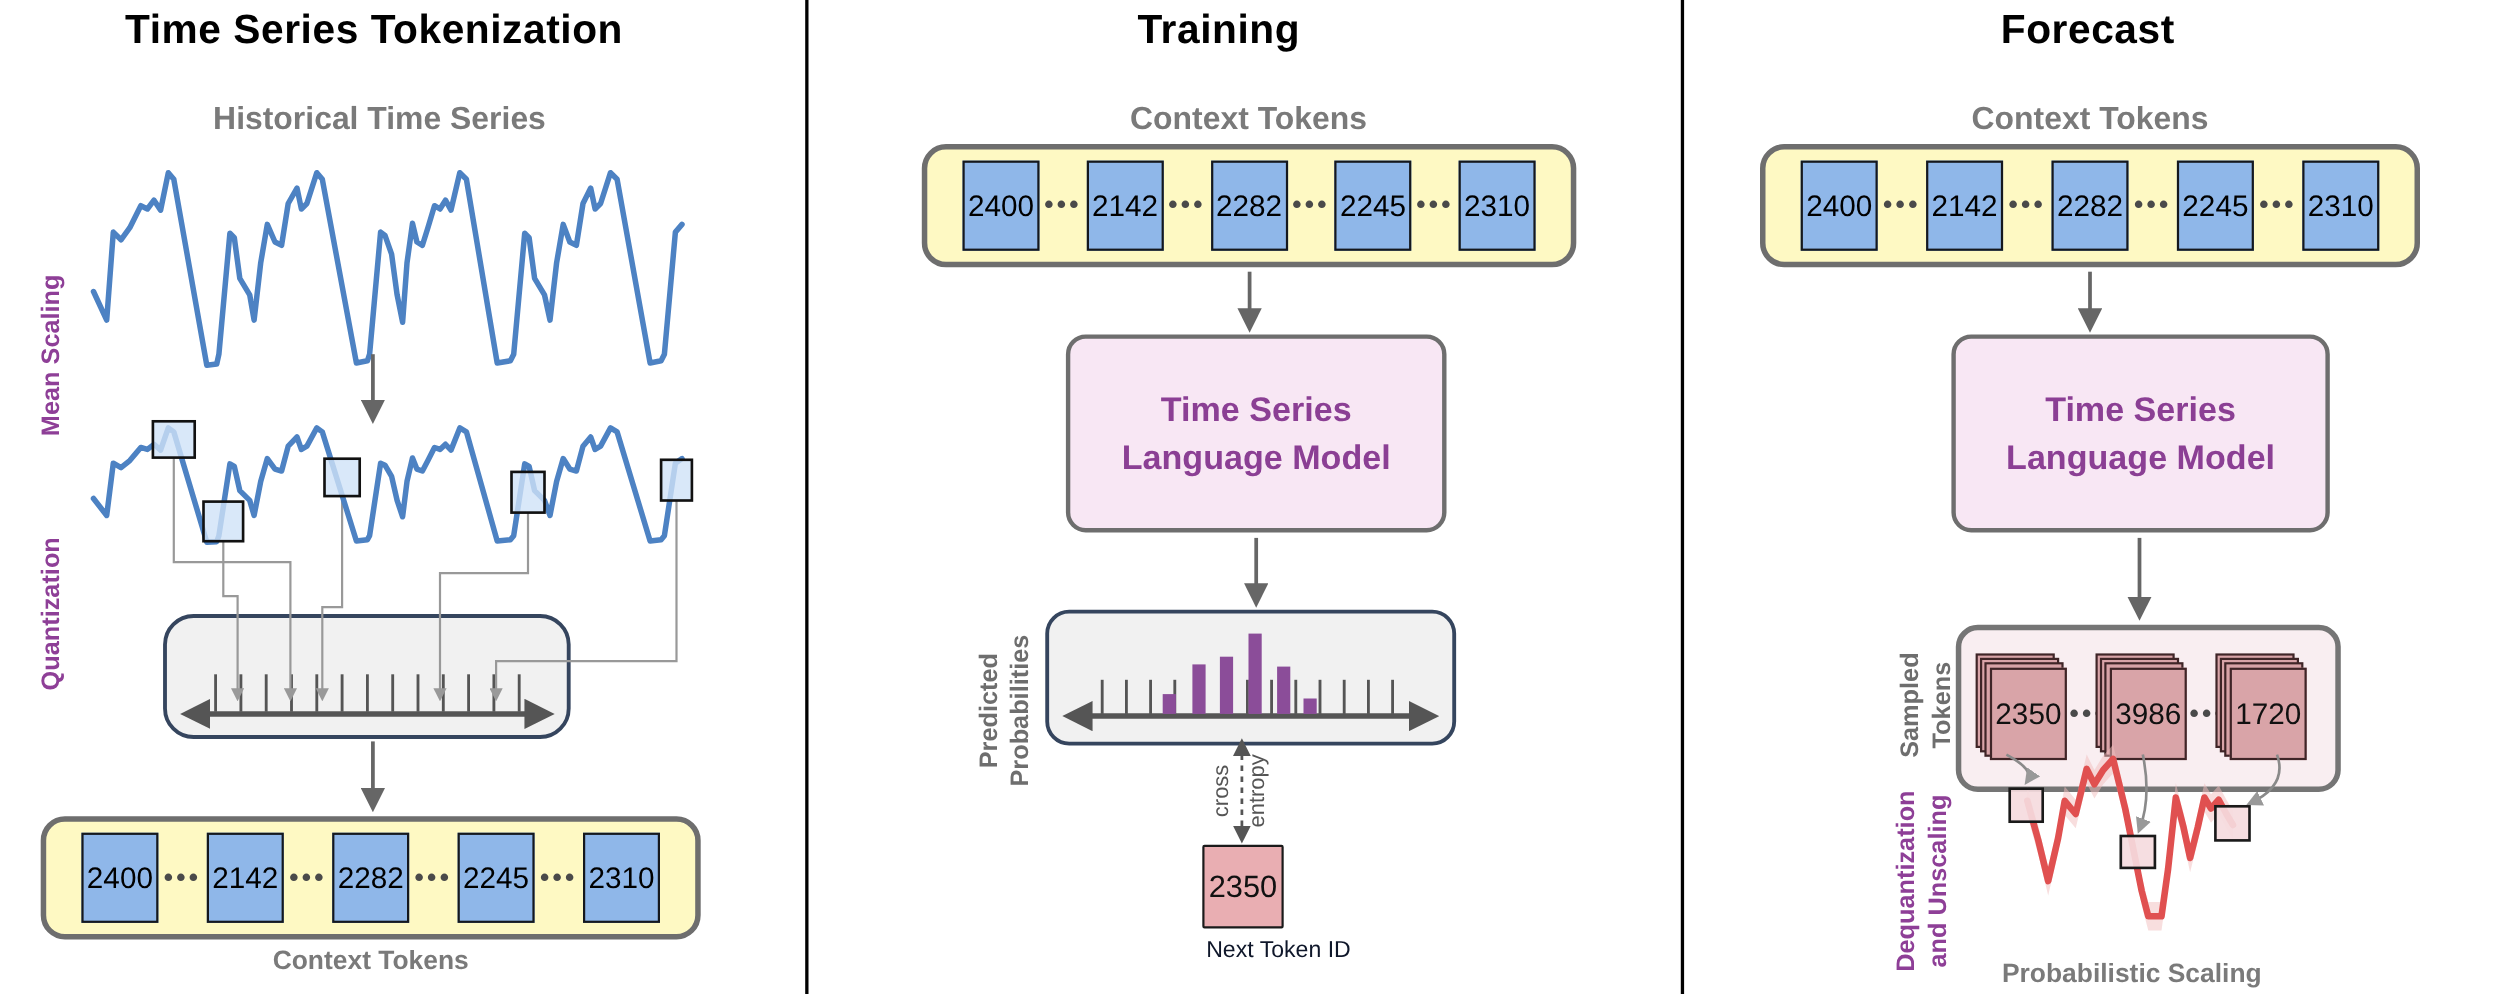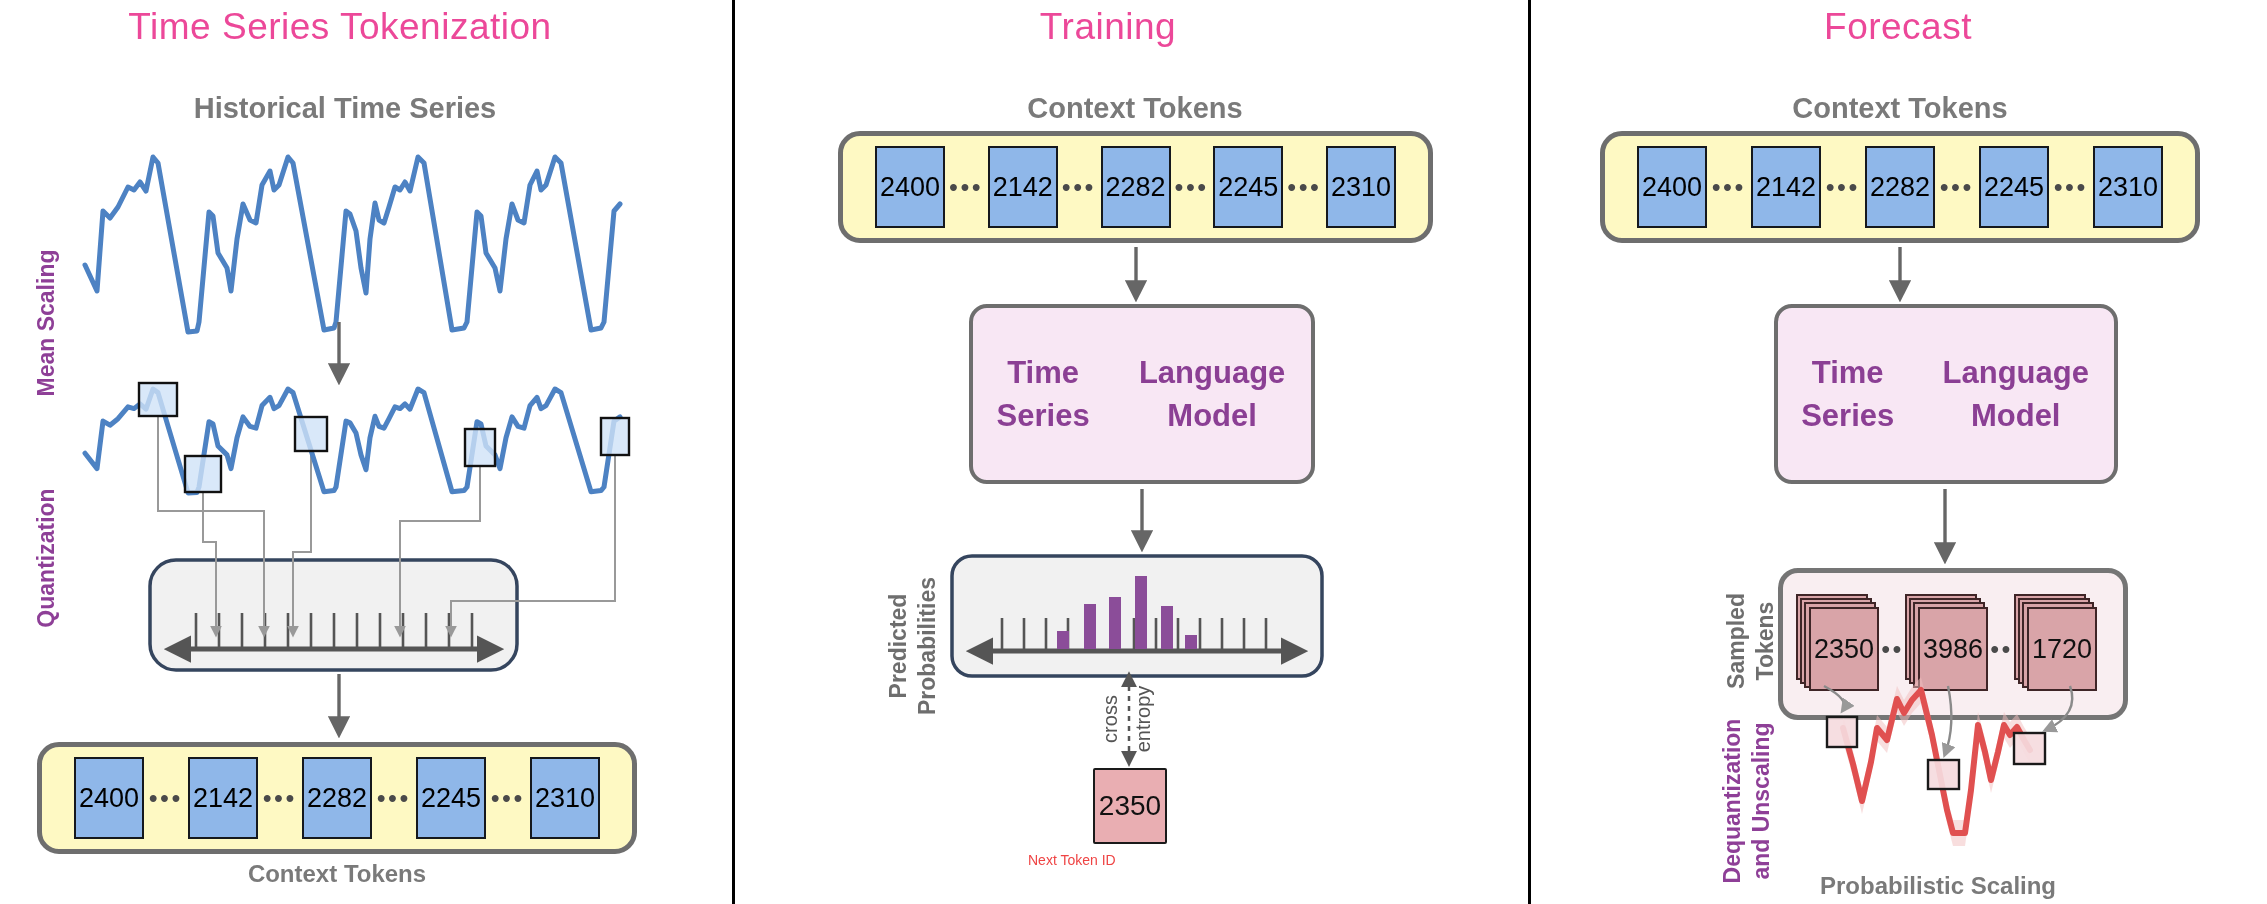--- a/index.html
+++ b/index.html
@@ -1,38 +1,38 @@
 <!DOCTYPE html>
 <html><head>
 <meta charset="utf-8">
 <style>
   html,body{margin:0;padding:0;background:#fff;}
   body{width:2267px;height:904px;position:relative;overflow:hidden;
        font-family:"Liberation Sans",sans-serif;color:#111;}
   .abs{position:absolute;}
-  .title{font-size:37px;font-weight:normal;color:#ec4899;text-align:center;letter-spacing:.5px;}
+  .title{font-size:37px;font-weight:bold;color:#000000;text-align:center;letter-spacing:.5px;}
   .subhead{font-size:29px;font-weight:bold;color:#7a7a7a;text-align:center;}
   .footlabel{font-size:24px;font-weight:bold;color:#7a7a7a;text-align:center;}
   .rot{display:flex;flex-direction:column;align-items:center;justify-content:center;
        text-align:center;transform:rotate(-90deg);}
   .purple-label{color:#8e3f97;font-weight:bold;font-size:23px;line-height:1.25;}
   .gray-label{color:#6e6e6e;font-weight:bold;font-size:23px;line-height:1.25;}
-  .small-label{color:#ef4444;font-size:14px;text-align:left;}
+  .small-label{color:#0f172a;font-size:21px;text-align:right;}
   .rot-small{color:#555;font-size:20px;transform:rotate(-90deg);display:flex;
        align-items:center;justify-content:center;white-space:nowrap;}
   .divider{position:absolute;top:0;width:3px;height:904px;background:#000;}
   .token-row{background:#fef9c3;border:5px solid #6e6e6e;border-radius:22px;
        display:flex;align-items:center;justify-content:space-between;
        padding:0 32px;box-sizing:border-box;}
   .token{width:66px;height:78px;background:#8fb7e9;border:2px solid #15181d;
        display:flex;align-items:center;justify-content:center;font-size:27px;color:#000;
        flex:0 0 auto;}
   .dots{color:#4a4a4a;font-size:24px;letter-spacing:3px;font-weight:bold;flex:0 0 auto;}
   .tslm{background:#f8e7f4;border:4px solid #6e6e6e;border-radius:18px;
-       display:flex;flex-direction:row;align-items:center;justify-content:center;
+       display:flex;flex-direction:column;align-items:center;justify-content:center;
        text-align:center;color:#8b3f94;font-weight:bold;font-size:31px;line-height:1.4;
        box-sizing:border-box;}
   .next-token{background:#e9aeb2;border:2px solid #1a1a1a;border-radius:2px;
        display:flex;align-items:center;justify-content:center;font-size:28px;}
   .sampled-row{background:#f9eef1;border:5px solid #757575;border-radius:20px;
        display:flex;align-items:center;justify-content:space-between;
        padding:10px 26px 0 26px;box-sizing:border-box;}
   .card{width:66px;height:80px;background:#d9a4a8;border:2px solid #3f2527;
        display:flex;align-items:center;justify-content:center;font-size:27px;color:#111;
        flex:0 0 auto;

